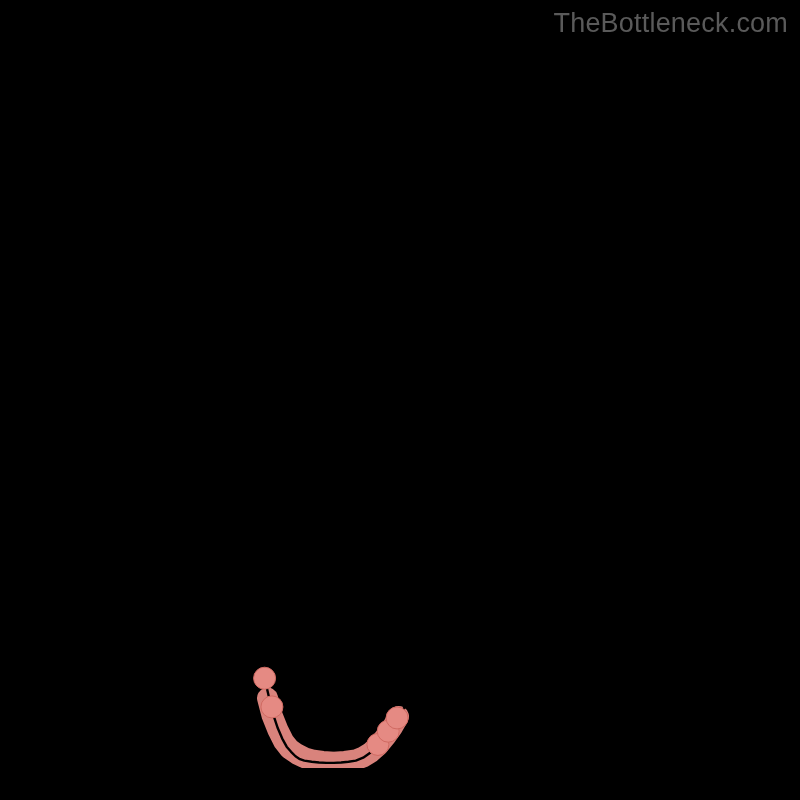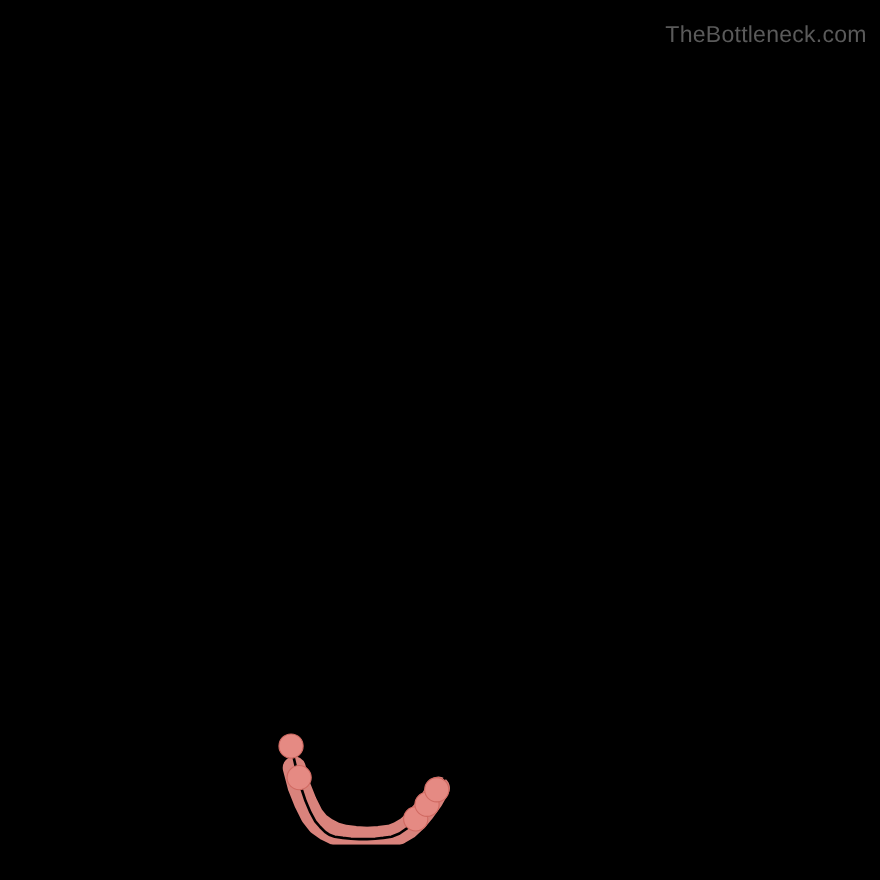--- a/index.html
+++ b/index.html
@@ -11,24 +11,24 @@
     font-family: Arial, Helvetica, sans-serif;
   }
   .frame {
     position: relative;
     width: 800px;
     height: 800px;
     background: #000;
   }
   .watermark {
     position: absolute;
-    top: 20px;
+    top: 8px;
     right: 12px;
     color: #5a5a5a;
-    font-size: 21px;
+    font-size: 27px;
     font-weight: 500;
     letter-spacing: 0.2px;
     z-index: 10;
   }
   .plot {
     position: absolute;
     left: 32px;
     top: 32px;
     width: 736px;
     height: 736px;

